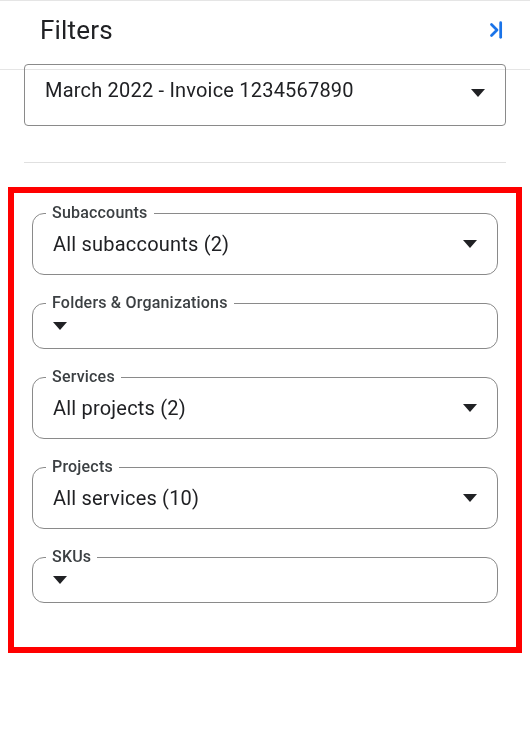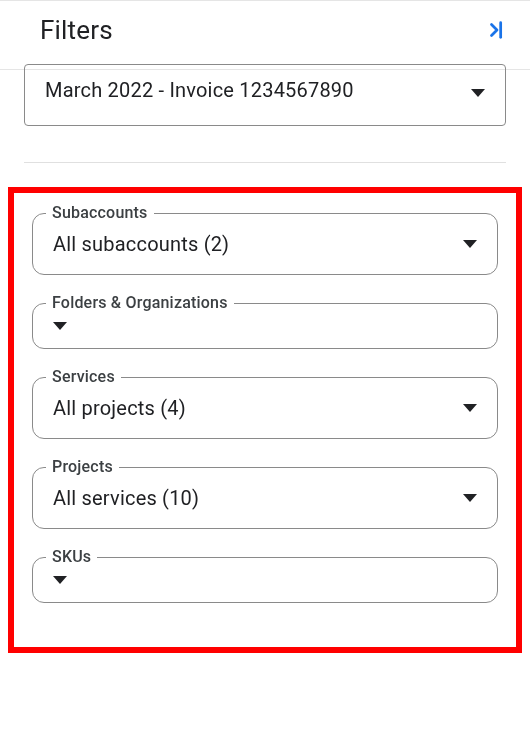--- a/index.html
+++ b/index.html
@@ -151,21 +151,21 @@
     <div class="dropdown-field">
       <div class="dropdown-label">Folders &amp; Organizations</div>
       <div class="dropdown-box">
         <span class="caret-down"></span>
       </div>
     </div>
 
     <div class="dropdown-field">
       <div class="dropdown-label">Services</div>
       <div class="dropdown-box">
-        <span class="dropdown-value">All projects (4)</span>
+        <span class="dropdown-value">All projects (2)</span>
         <span class="caret-down"></span>
       </div>
     </div>
 
     <div class="dropdown-field">
       <div class="dropdown-label">Projects</div>
       <div class="dropdown-box">
         <span class="dropdown-value">All services (10)</span>
         <span class="caret-down"></span>
       </div>

